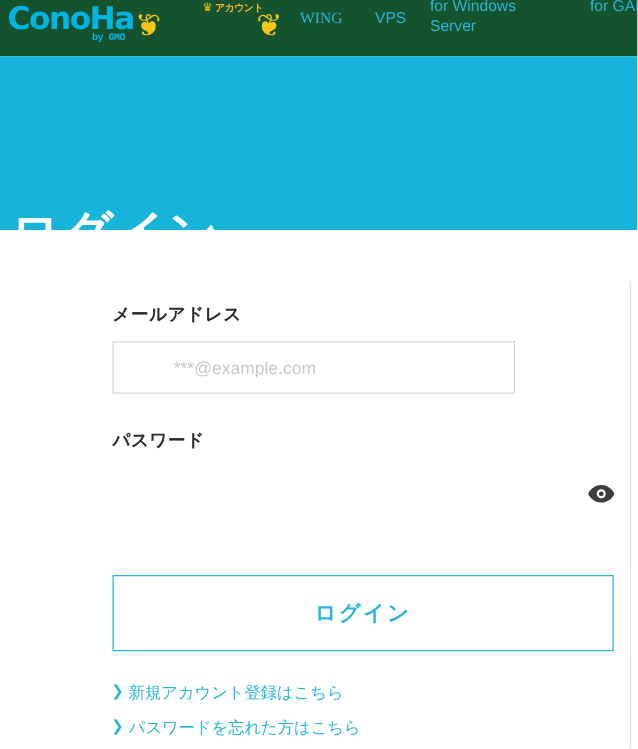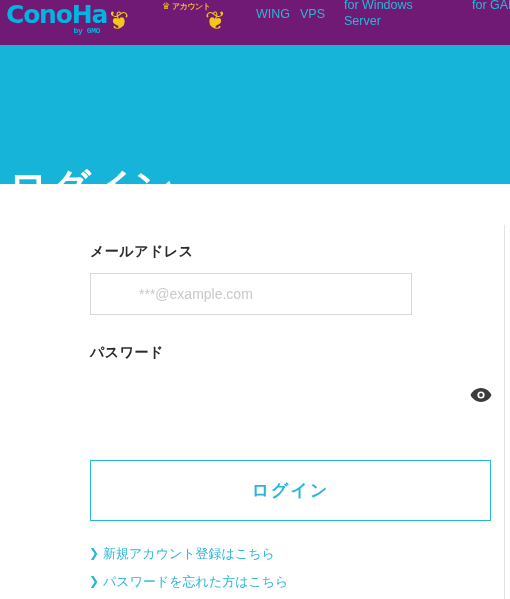--- a/index.html
+++ b/index.html
@@ -14,21 +14,21 @@
     font-family: "Liberation Sans", "DejaVu Sans", sans-serif;
     position: relative;
   }
 
   
   .header {
     position: absolute;
     left: 0; top: 0;
     width: 510px;
     height: 45px;
-    background: #701a75;
+    background: #14532d;
     overflow: hidden;
   }
 
   .logo {
     position: absolute;
     left: 6px;
     top: 2px;
     width: 100px;
     height: 38px;
   }
@@ -124,21 +124,21 @@
     height: 45px;
   }
   .nav-item {
     position: absolute;
     color: #29b6d8;
     font-size: 12.5px;
     line-height: 16px;
     font-family: "Liberation Sans", sans-serif;
     white-space: nowrap;
   }
-  .nav-wing  { left: 20px;   top: 6px; }
+  .nav-wing  { left: 4px;   top: 6px; font-family: Liberation Serif, serif; }
   .nav-vps   { left: 64px;  top: 6px; }
   .nav-win   { left: 108px; top: -3px; width: 100px; white-space: normal; }
   .nav-game  { left: 236px; top: -3px; width: 60px; white-space: normal; }
 
   
   .hero {
     position: absolute;
     left: 0;
     top: 45px;
     width: 510px;

